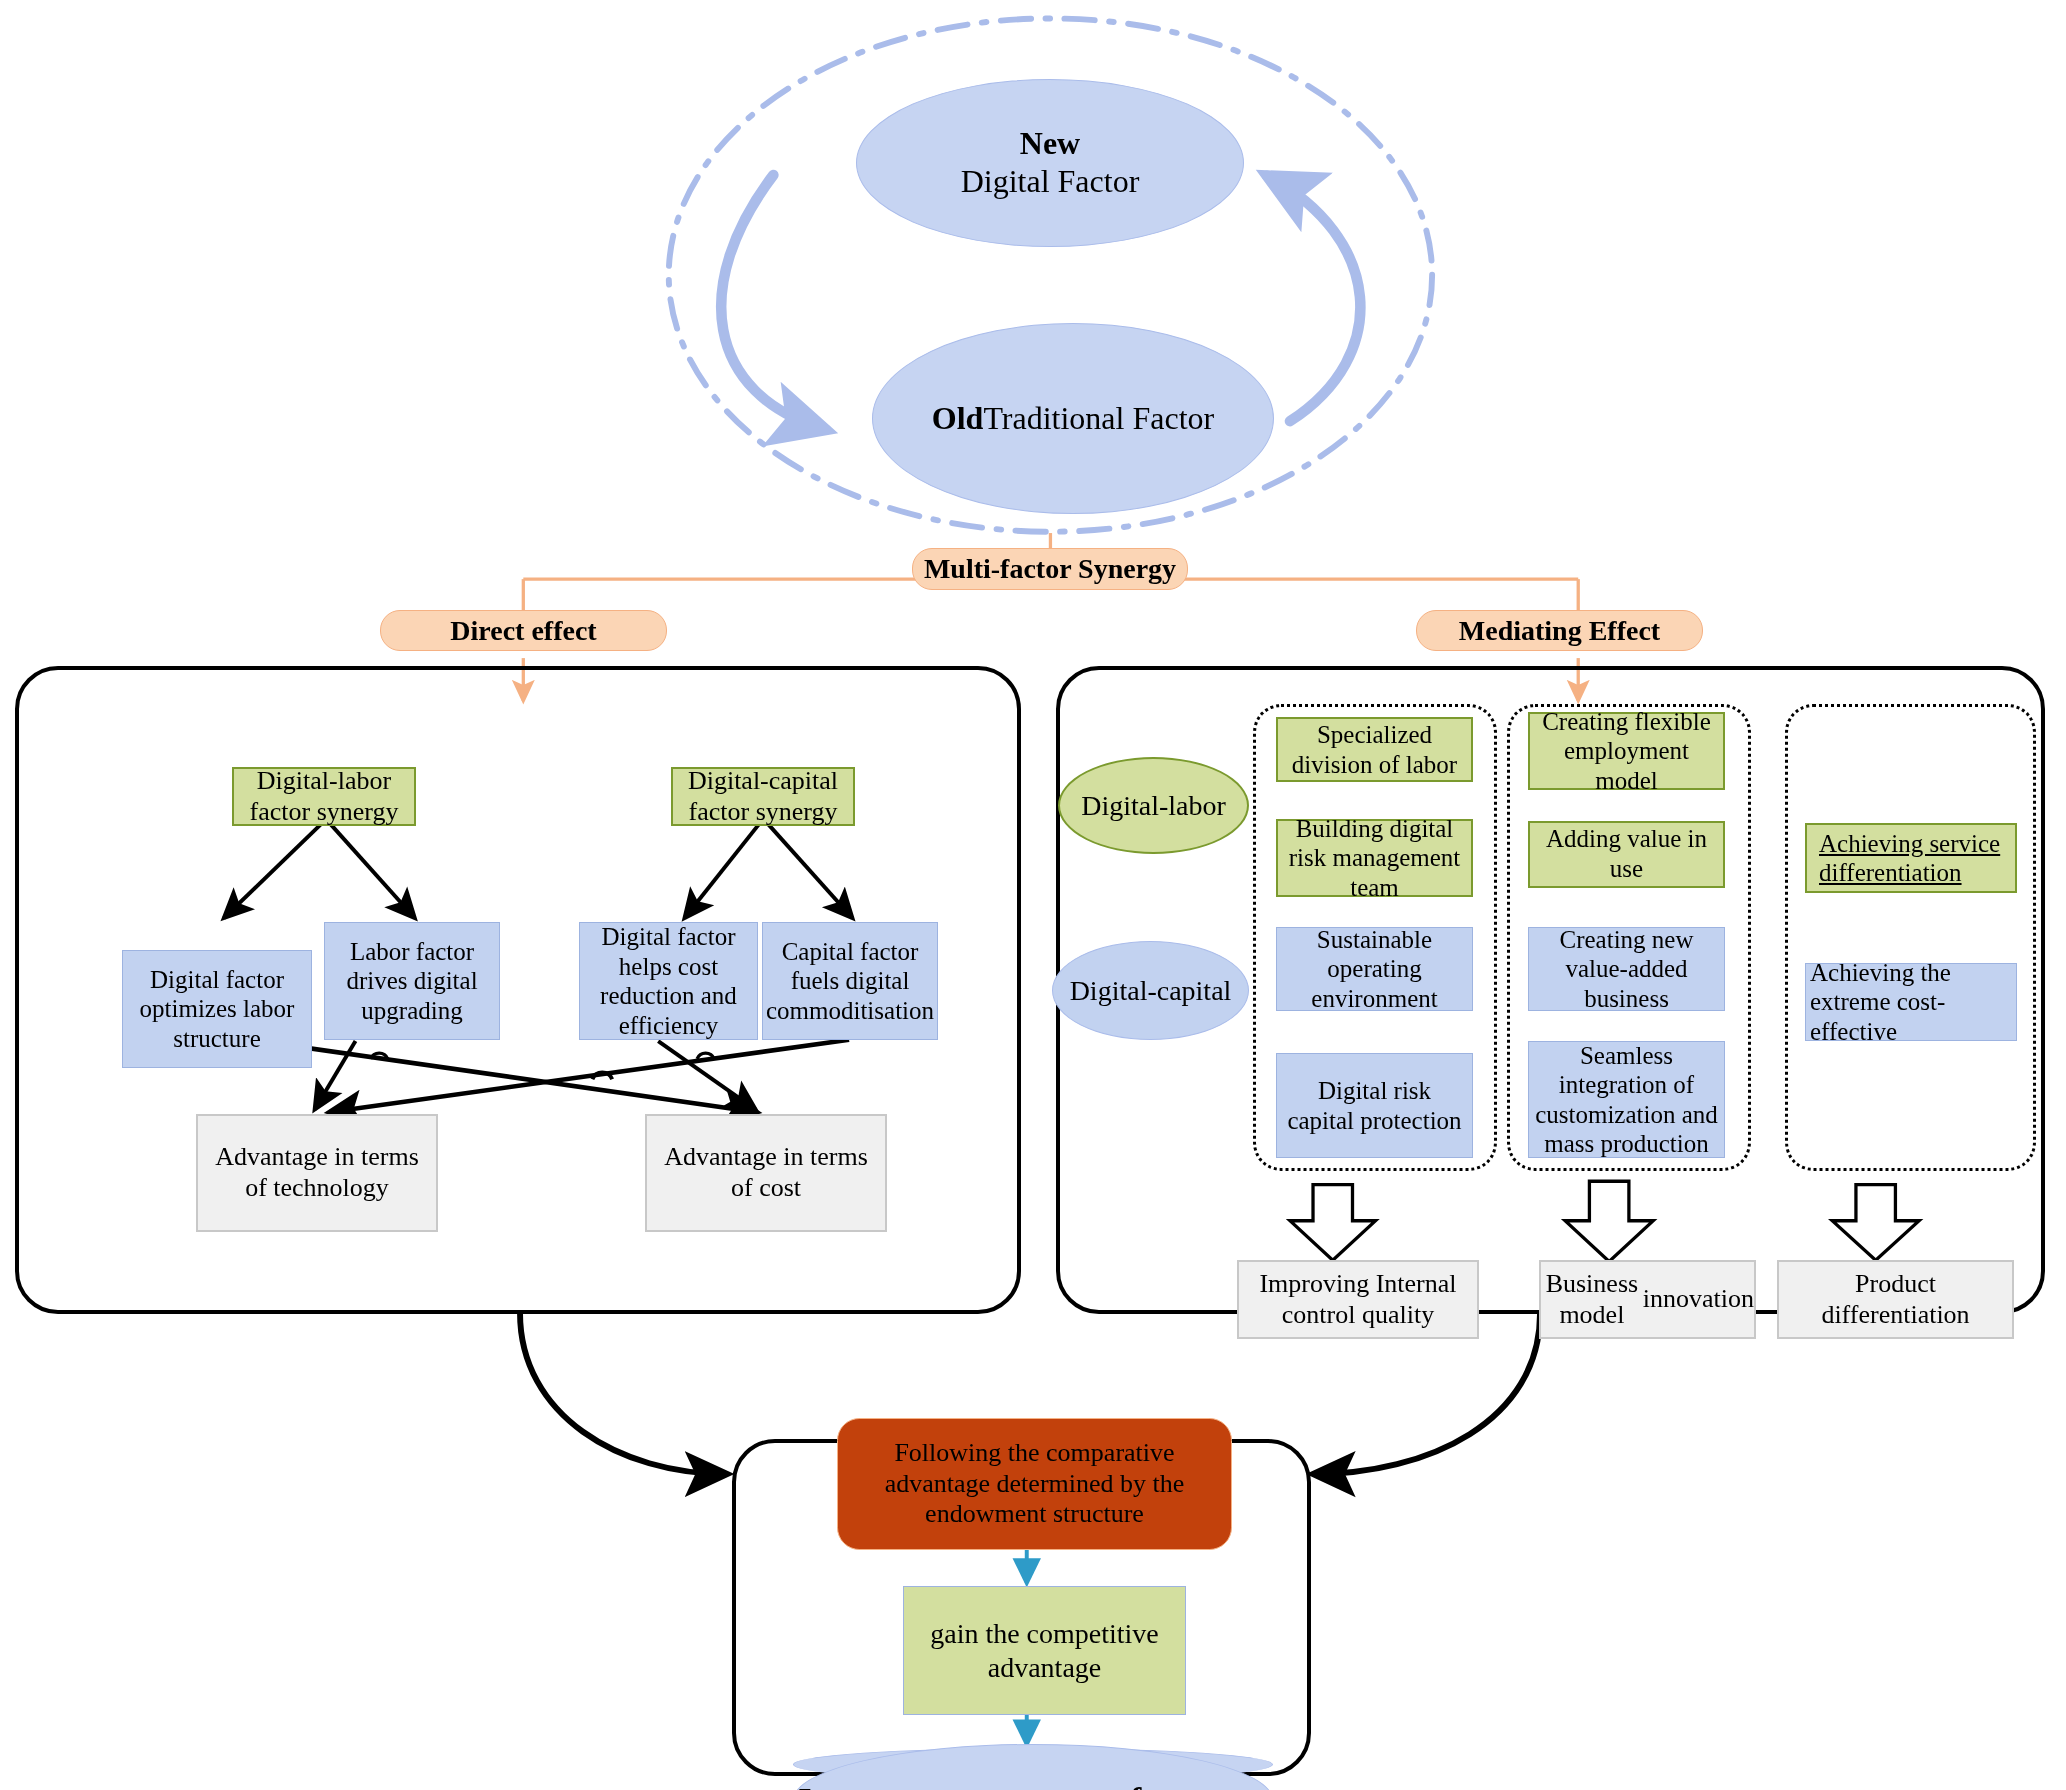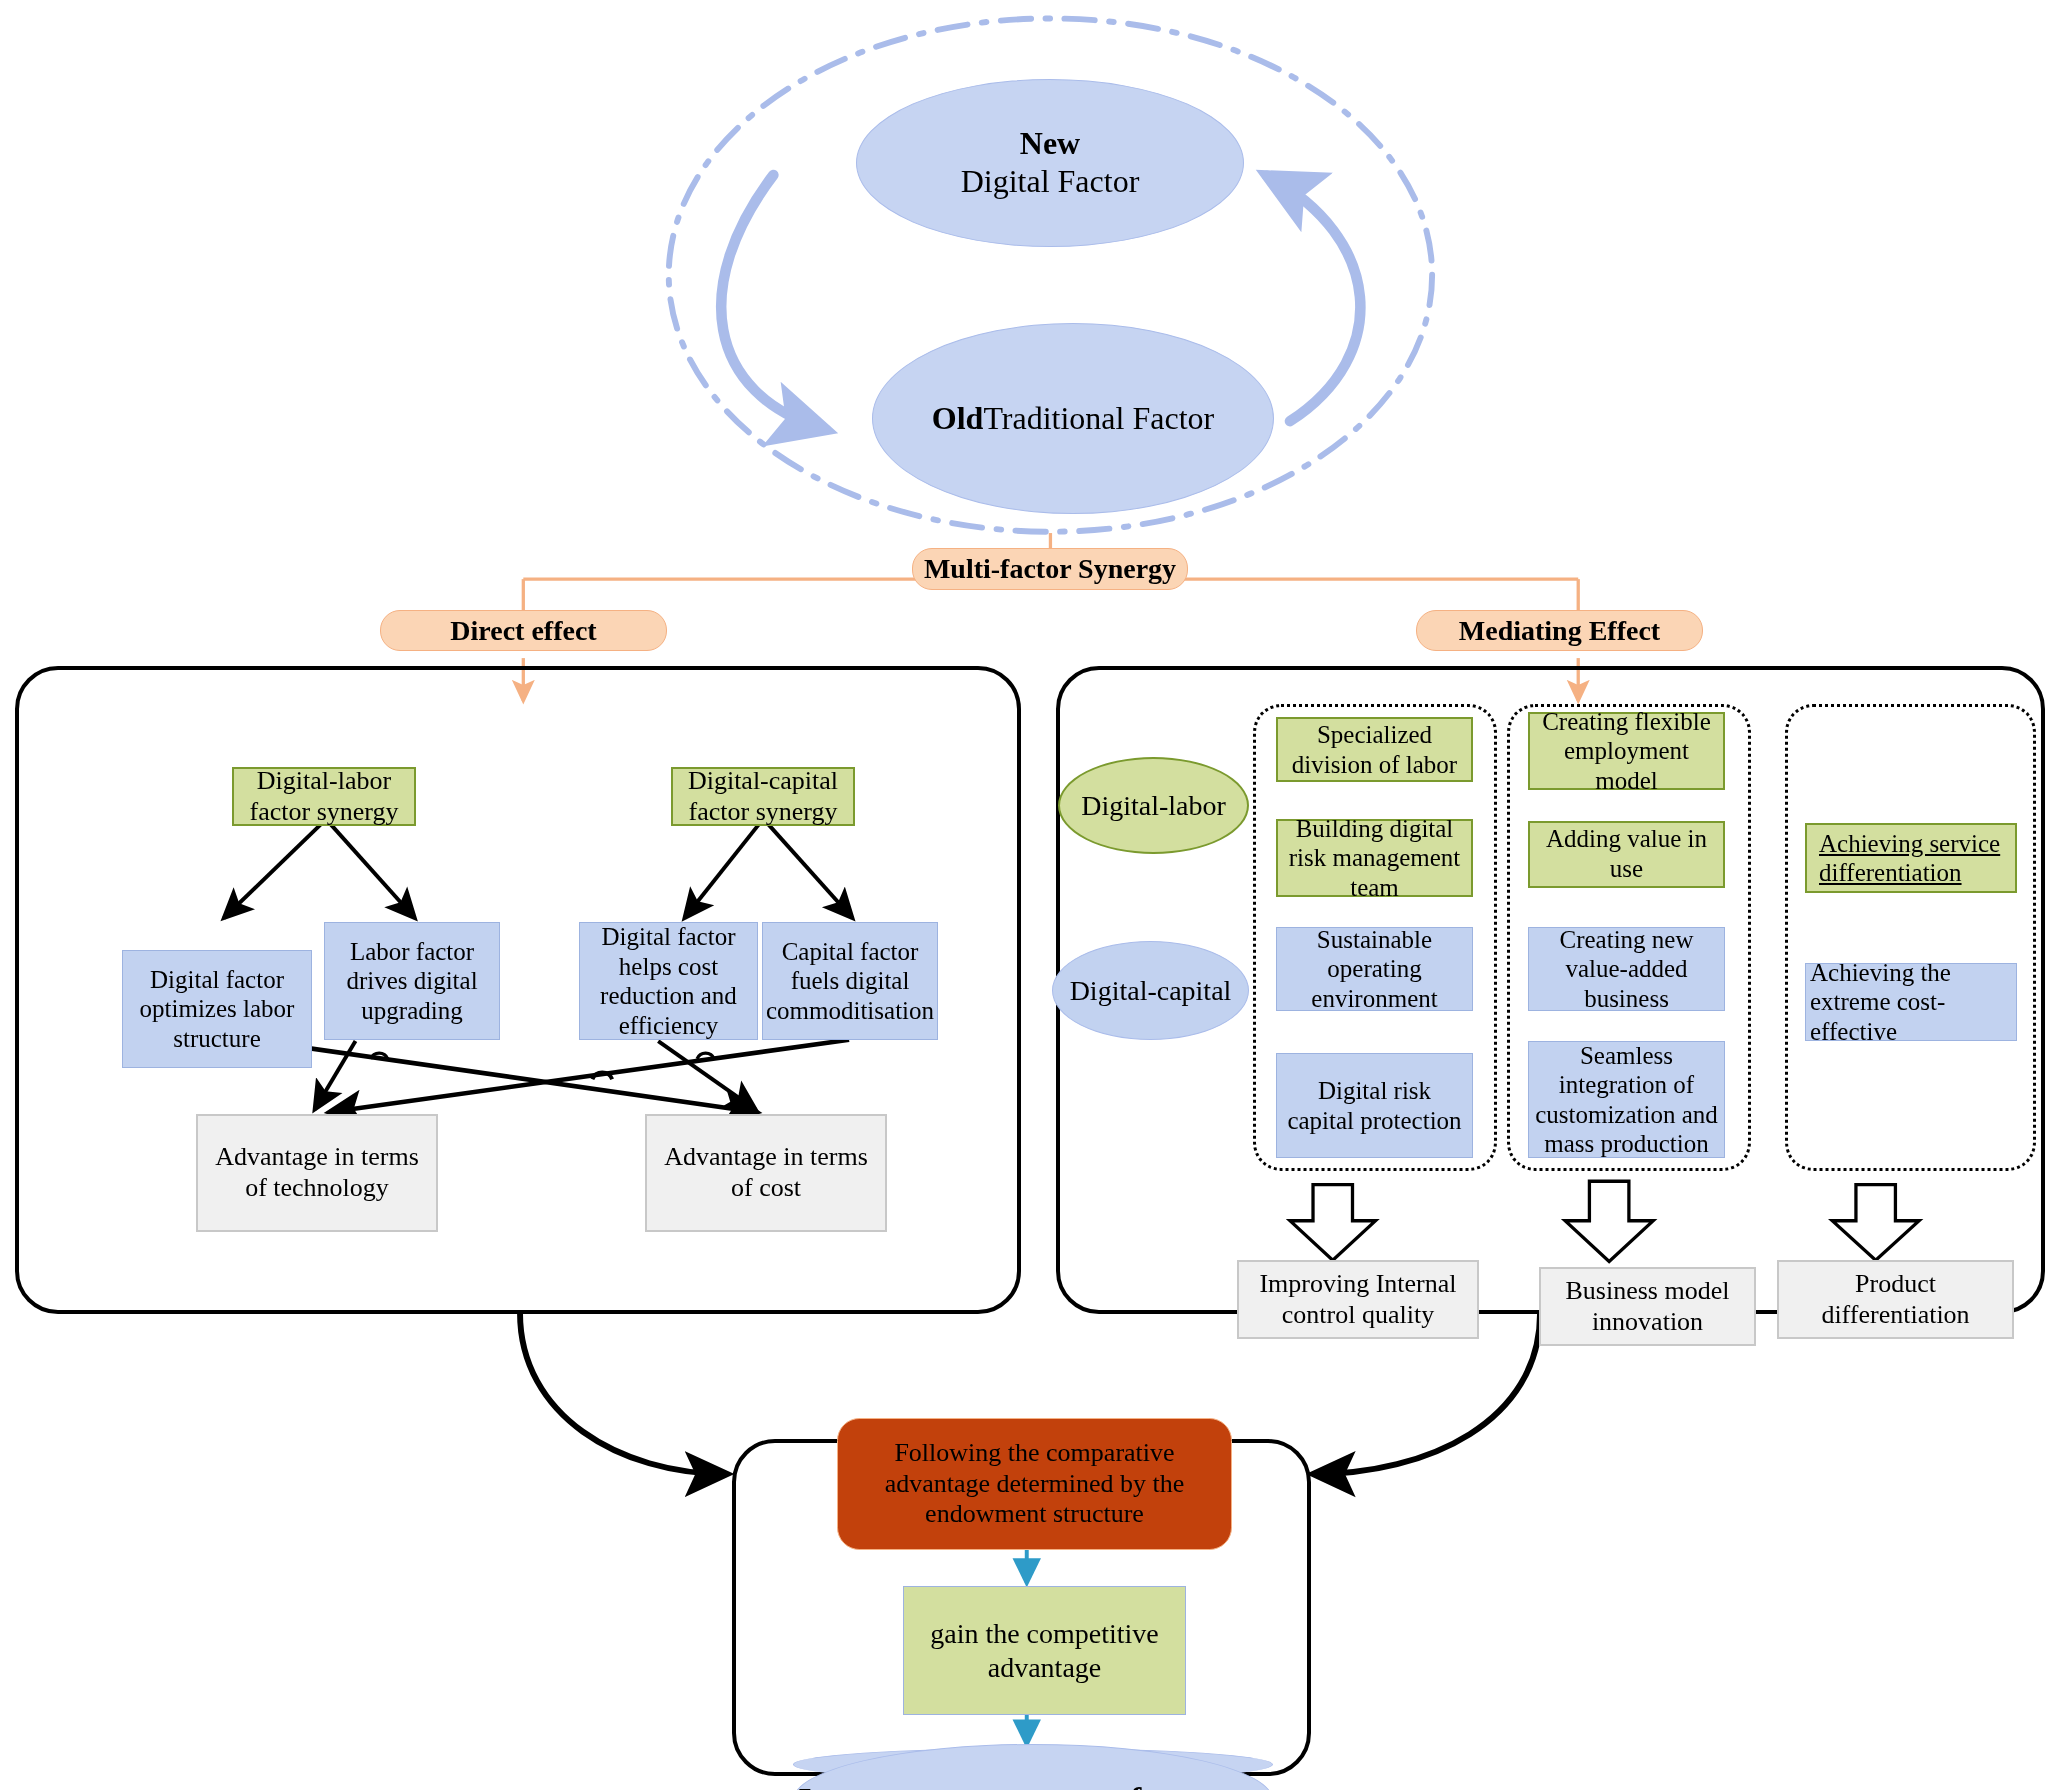--- a/index.html
+++ b/index.html
@@ -211,21 +211,21 @@
     <span>Achieving service differentiation</span>
   </div>
   <div class="node blue fs-38" style="left:1805px;top:963px;width:212px;height:78px;justify-content:center;padding-left:4px;text-align:left;">
     <span>Achieving the extreme cost-effective</span>
   </div>
 
   <div class="node grey fs-40" style="left:1237px;top:1260px;width:242px;height:79px;flex-direction:column;">
     <span>Improving Internal</span>
     <span>control quality</span>
   </div>
-  <div class="node grey fs-40" style="left:1539px;top:1260px;width:217px;height:79px;flex-direction:column;margin-top:7px;">
+  <div class="node grey fs-40" style="left:1539px;top:1260px;width:217px;height:79px;flex-direction:row;">
     <span>Business model</span>
     <span>innovation</span>
   </div>
   <div class="node grey fs-40" style="left:1777px;top:1260px;width:237px;height:79px;flex-direction:column;">
     <span>Product</span>
     <span>differentiation</span>
   </div>
 
   <div class="panel" style="left:732px;top:1439px;width:579px;height:337px;"></div>
 

